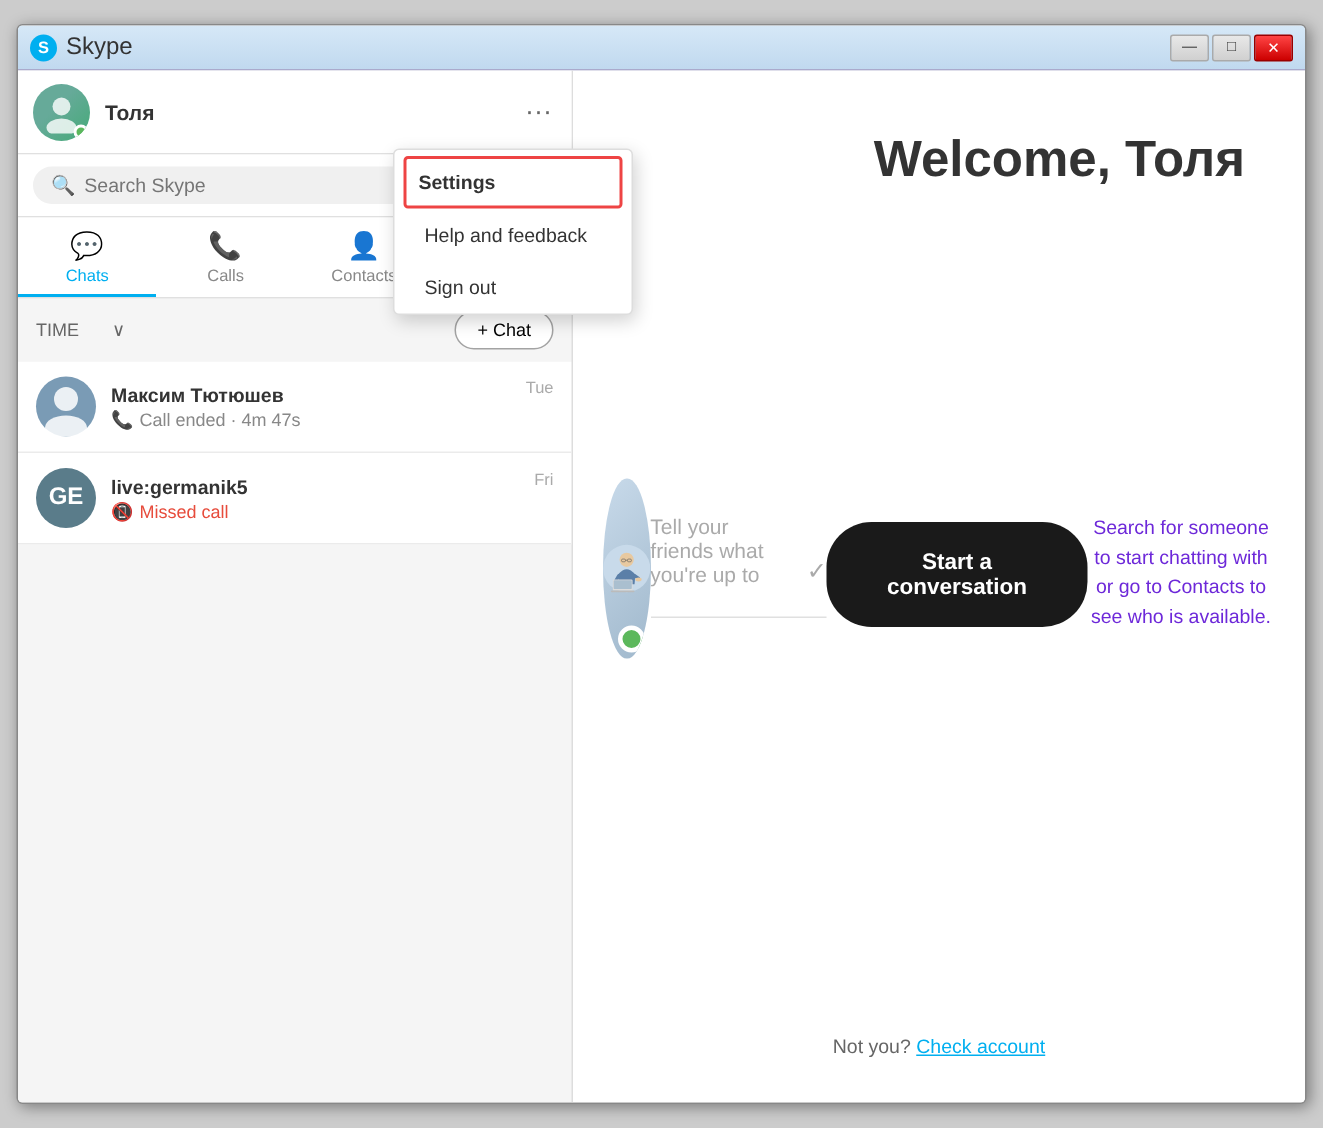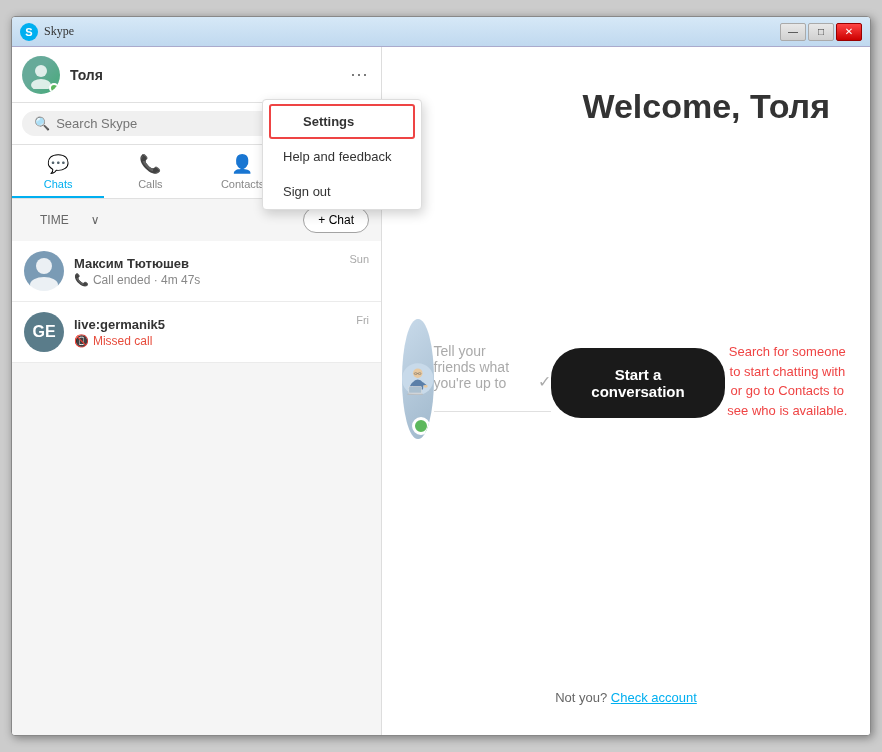--- a/index.html
+++ b/index.html
@@ -32,24 +32,23 @@
       height: 18px;
       background: #00aff0;
       border-radius: 50%;
       display: flex; align-items: center; justify-content: center;
       color: white;
       font-size: 11px;
       font-weight: bold;
       margin-right: 6px;
     }
     .title-bar-title {
-      font-size: 12px;
-      color: #333;
-      flex: 1;
-      font-family: Liberation Serif, serif;
+      font-size: 16px;
+      color: #333;
+      flex: 1;
     }
     .title-bar-controls {
       display: flex;
       gap: 2px;
     }
     .title-btn {
       width: 26px;
       height: 18px;
       border: 1px solid #aaa;
       background: linear-gradient(to bottom, #e8e8e8, #d0d0d0);
@@ -197,21 +196,20 @@
       padding: 8px 12px;
       justify-content: space-between;
     }
     .time-sort {
       display: flex;
       align-items: center;
       gap: 22px;
       font-size: 12px;
       color: #666;
       cursor: pointer;
-      margin-left: 16px;
     }
     .new-chat-btn {
       background: #fff;
       border: 1px solid #a3a3a3;
       border-radius: 20px;
       padding: 5px 14px;
       font-size: 12px;
       cursor: pointer;
       display: flex;
       align-items: center;
@@ -345,21 +343,21 @@
       border-radius: 30px;
       padding: 18px 40px;
       font-size: 15px;
       font-weight: 600;
       cursor: pointer;
       margin-bottom: 16px;
     }
 
     .search-hint {
       font-size: 13px;
-      color: #ef4444;
+      color: #6d28d9;
       text-align: center;
       max-width: 320px;
       line-height: 1.5;
       margin-bottom: 60px;
       margin-top: 40px;
     }
 
     .not-you-row {
       position: absolute;
       bottom: 30px;
@@ -388,21 +386,21 @@
     .dropdown-item {
       padding: 10px 20px;
       font-size: 13px;
       color: #333;
       cursor: pointer;
     }
     .dropdown-item.highlighted {
       border: 2px solid #e44;
       border-radius: 3px;
       margin: 4px 6px 0;
-      padding: 8px 32px;
+      padding: 8px 8px;
       font-weight: 600;
     }
 
     .missed-icon {
       color: #e74c3c;
     }
   </style>
 </head>
 <body>
 
@@ -483,21 +481,21 @@
               <ellipse cx="20" cy="34" rx="14" ry="8" fill="rgba(255,255,255,0.85)"></ellipse>
             </svg>
           </div>
           <div class="chat-info">
             <div class="chat-name">Максим Тютюшев</div>
             <div class="chat-preview">
               <span>📞</span>
               <span>Call ended · 4m 47s</span>
             </div>
           </div>
-          <div class="chat-time">Sun</div>
+          <div class="chat-time">Tue</div>
         </div>
 
         <div class="chat-item">
           <div class="chat-avatar" style="background:#5a7c8a; font-size:16px;">
             <span>GE</span>
           </div>
           <div class="chat-info">
             <div class="chat-name">live:germanik5</div>
             <div class="chat-preview missed-icon">
               <span>📵</span>

